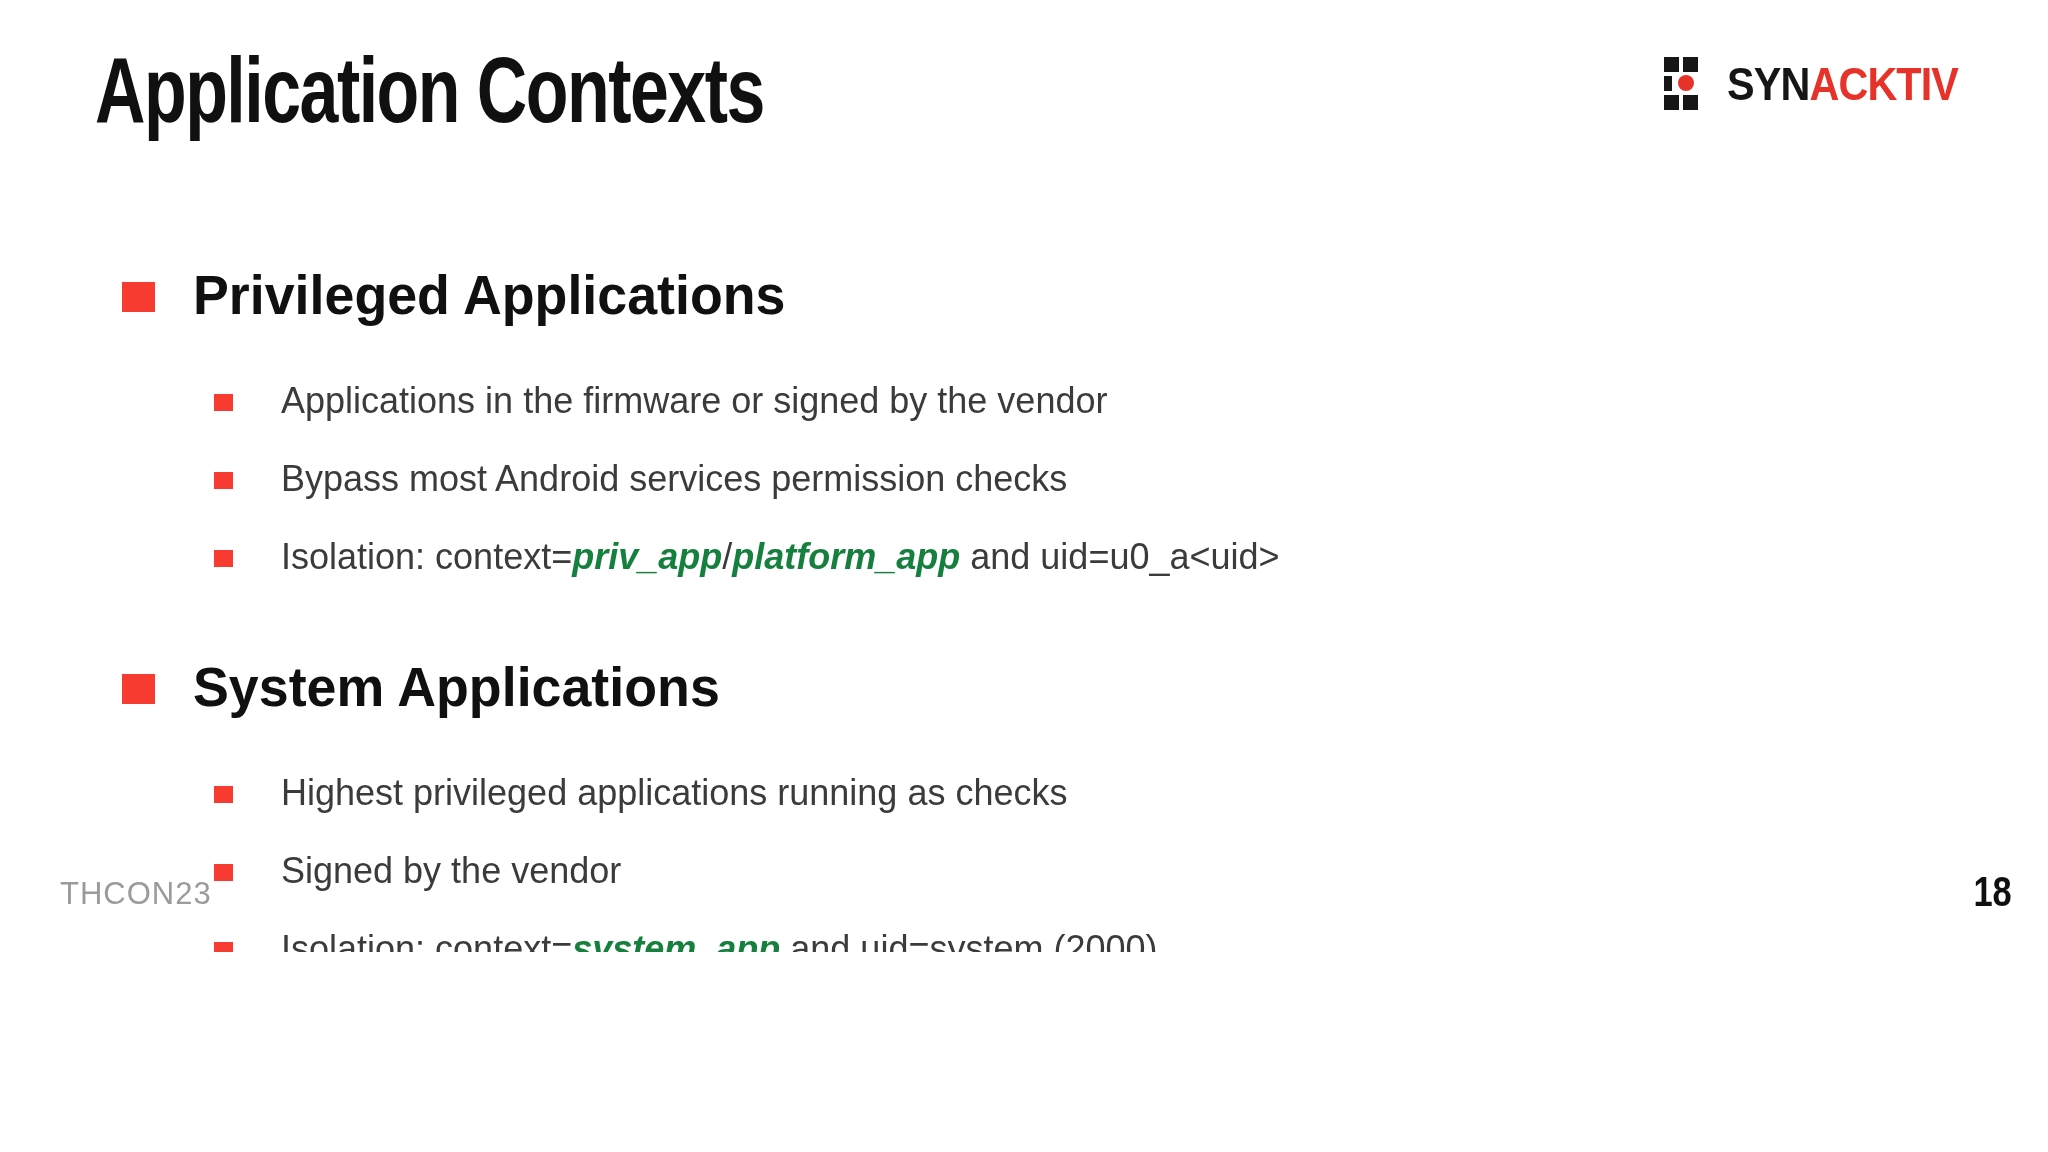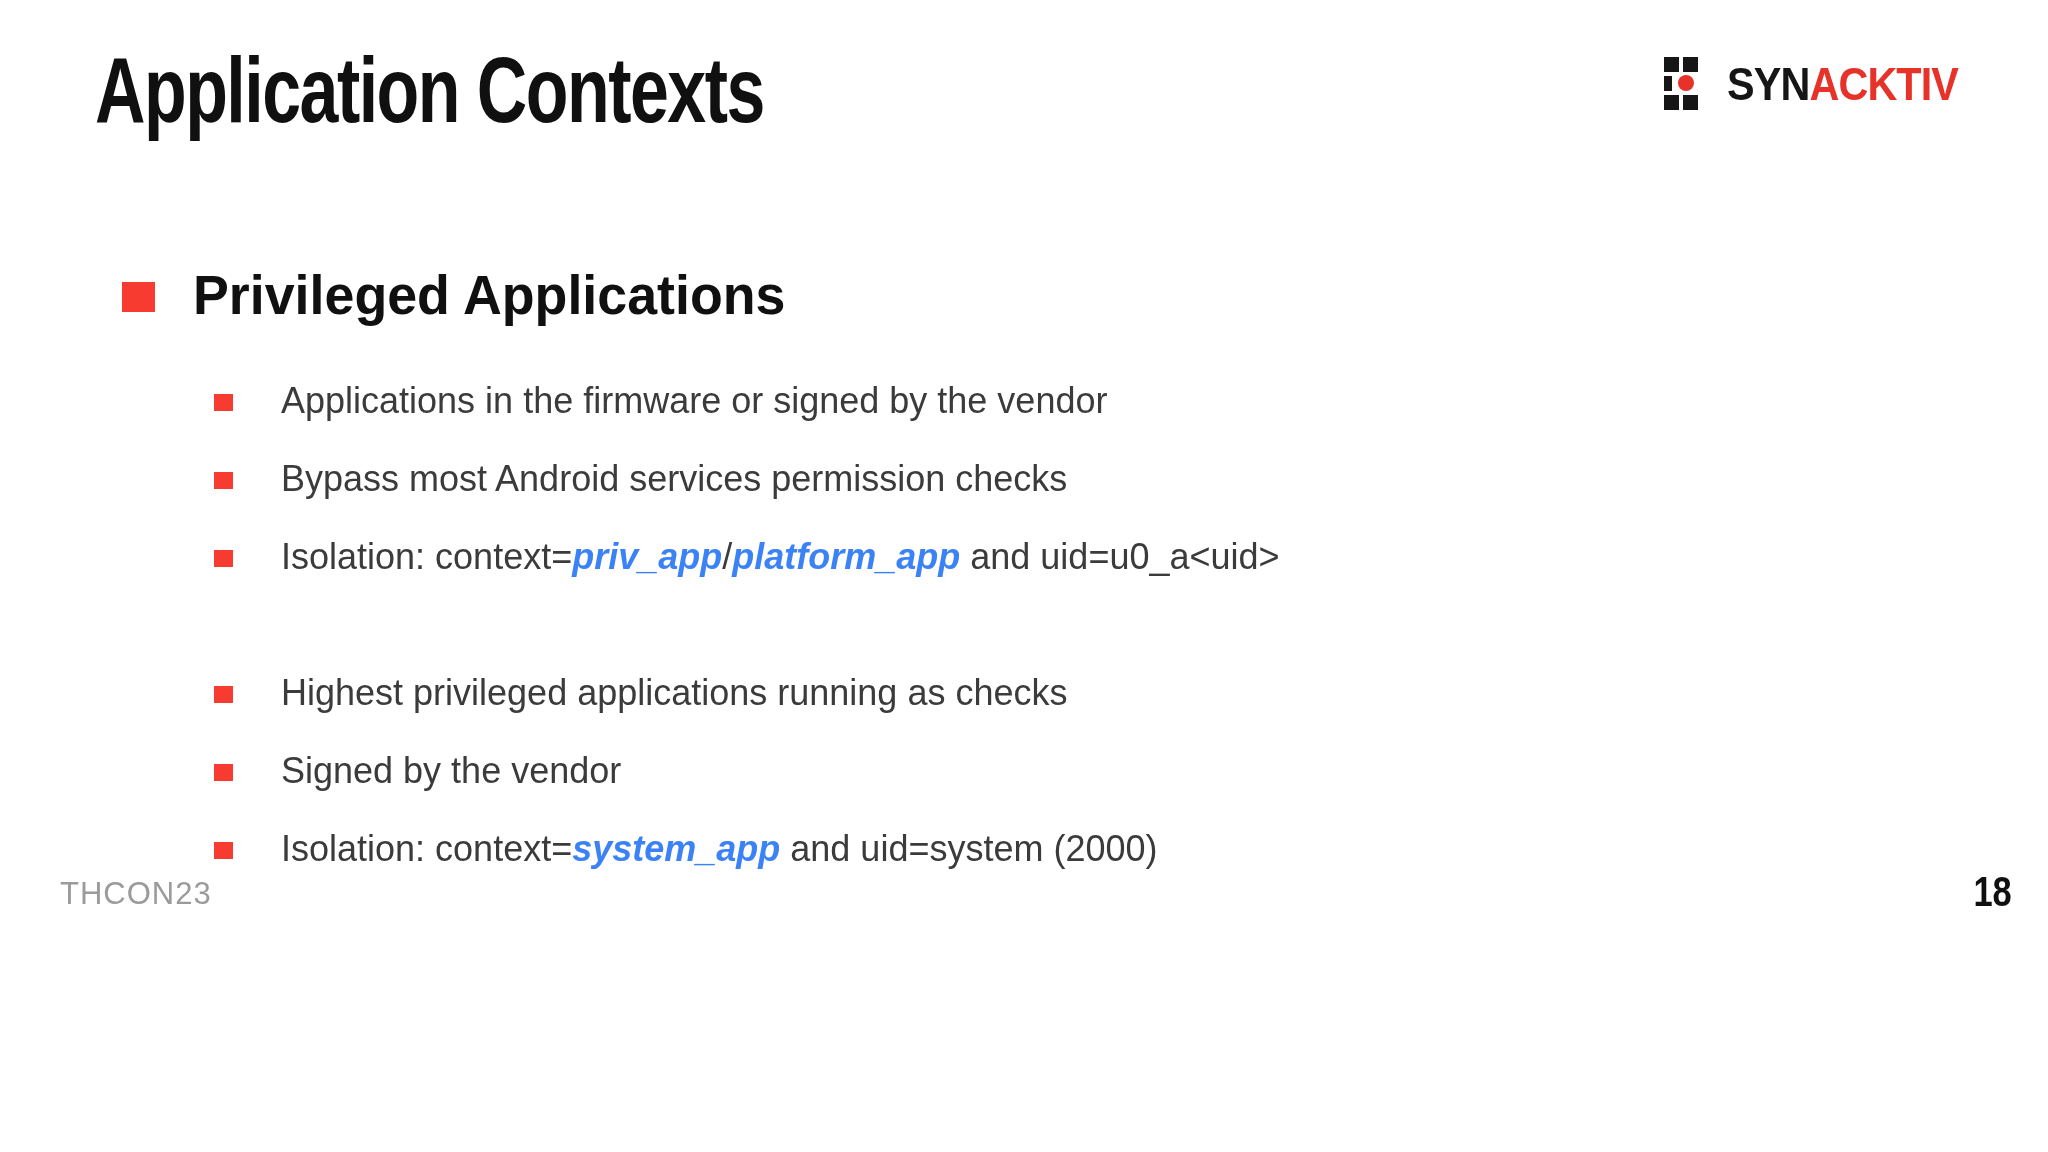--- a/index.html
+++ b/index.html
@@ -67,21 +67,21 @@
     display:flex; align-items:center;
     line-height:78px; height:78px;
     font-size:36px; font-weight:300; color:#3b3b3b;
     white-space:nowrap;
   }
   .bullet-sm {
     flex:0 0 auto;
     width:19px; height:17px; background:#f83b30;
     margin-left:92px; margin-right:48px; margin-top:3px;
   }
-  .em { font-weight:700; font-style:italic; color:#3b82f6; }
+  .em { font-weight:700; font-style:italic; color:#15803d; }
 
   
   .footer-left {
     position:absolute; left:60px; bottom:40px;
     font-size:31px; color:#9b9b9b; letter-spacing:1px;
   }
   .footer-right {
     position:absolute; right:36px; bottom:36px;
     font-size:42px; font-weight:800; color:#101010;
     transform:scaleX(0.82); transform-origin:right center;
@@ -125,20 +125,24 @@
           <span>Bypass most Android services permission checks</span>
         </li>
         <li>
           <span class="bullet-sm"></span>
           <span><span>Isolation: context=</span><span class="em">priv_app</span><span>/</span><span class="em">platform_app</span><span> and uid=u0_a&lt;uid&gt;</span></span>
         </li>
       </ul>
     </div>
 
     <div class="section">
+      <div class="heading-row">
+        <span class="bullet-lg"></span>
+        <span class="heading">System Applications</span>
+      </div>
       <ul class="items">
         <li>
           <span class="bullet-sm"></span>
           <span>Highest privileged applications running as checks</span>
         </li>
         <li>
           <span class="bullet-sm"></span>
           <span>Signed by the vendor</span>
         </li>
         <li>

